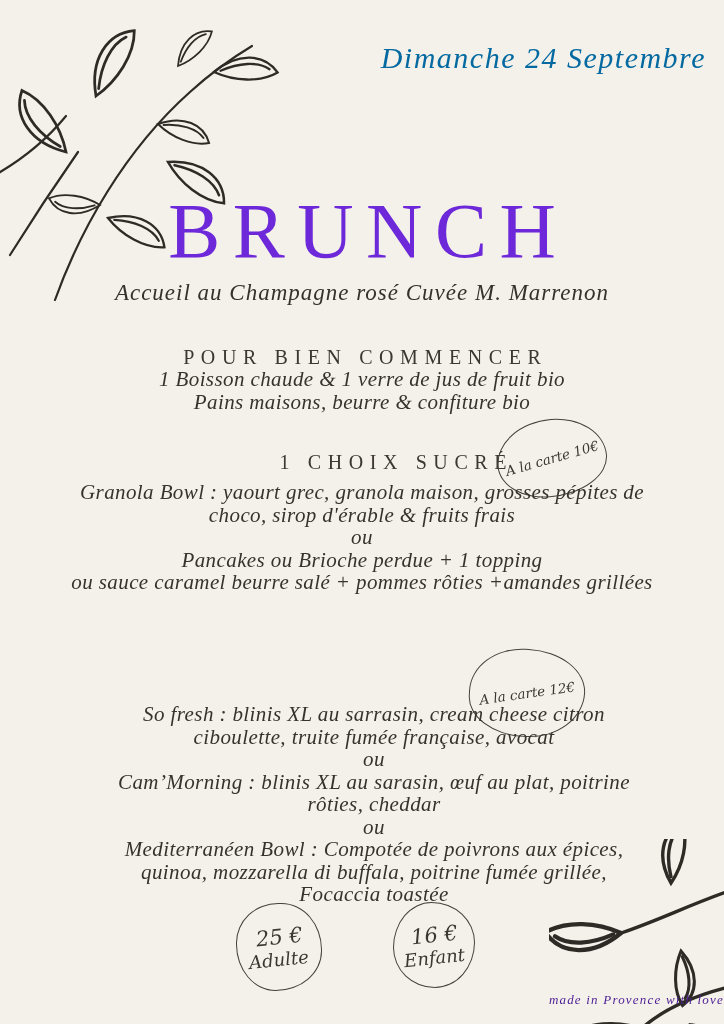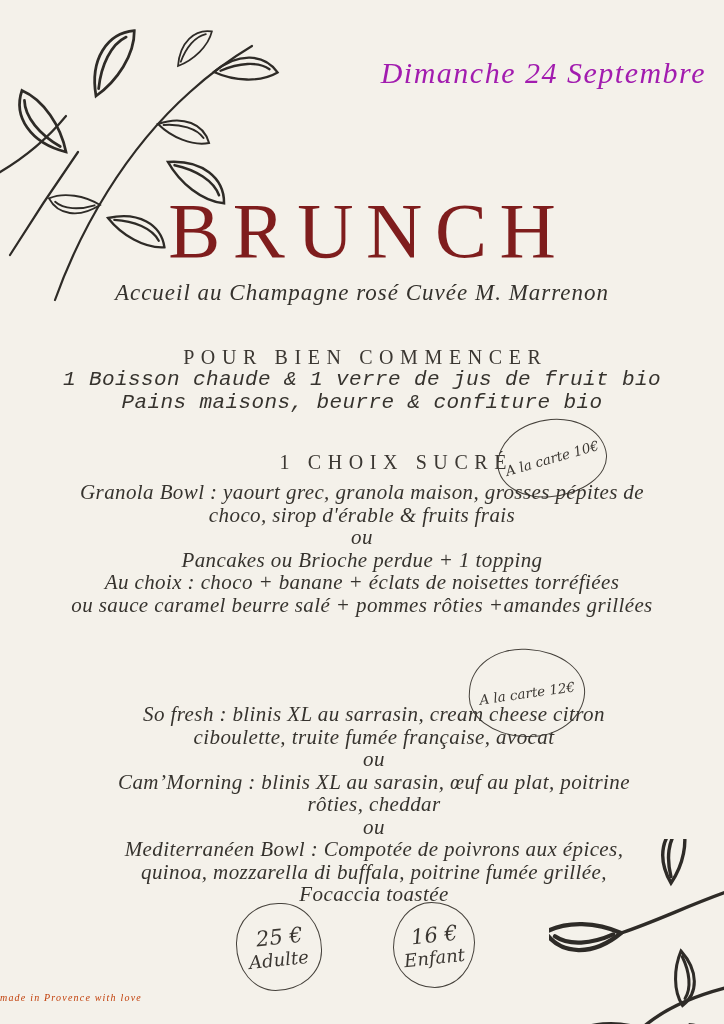--- a/index.html
+++ b/index.html
@@ -10,30 +10,30 @@
     background:#f4f1ea;
     overflow:hidden;
     font-family:"Liberation Serif","DejaVu Serif",serif;
     color:#38342f;
   }
   svg.branch{position:absolute;pointer-events:none;}
   .branch-tl{top:0;left:0;}
   .branch-br{bottom:0;right:0;}
 
   .date-line{
-    position:absolute;top:56px;right:18px;
+    position:absolute;top:41px;right:18px;
     font-style:italic;font-size:30px;letter-spacing:1.5px;
-    color:#a21caf;
+    color:#0369a1;
   }
   .menu-title{
     position:absolute;top:186px;left:0;width:100%;
     text-align:center;
     font-size:78px;font-weight:400;
     letter-spacing:0.16em;text-indent:0.16em;
-    color:#7f1d1d;
+    color:#6d28d9;
   }
   .menu-subtitle{
     position:absolute;top:280px;left:0;width:100%;
     text-align:center;
     font-style:italic;font-size:23px;letter-spacing:1px;
     color:#35322d;
   }
   .section-heading{
     position:absolute;left:0;width:100%;
     text-align:center;
@@ -42,21 +42,21 @@
     color:#3b3732;
   }
   .menu-lines{
     position:absolute;left:0;width:100%;
     text-align:center;
     font-style:italic;font-size:21px;line-height:22.5px;
     letter-spacing:0.4px;
     color:#36332e;
   }
   .h-commencer{top:346px;}
-  .l-commencer{top:368px;line-height:23px;font-family:Liberation Mono, monospace;}
+  .l-commencer{top:368px;line-height:23px;}
   .h-sucre{top:451px;padding-left:31px;}
   .l-sucre{top:481px;}
   .h-sale{top:681px;}
   .l-sale{top:703px;padding-left:12px;}
 
   .stamp{
     position:absolute;
     border:1.6px solid #45413b;
     display:flex;align-items:center;justify-content:center;
     background:transparent;
@@ -94,23 +94,23 @@
     left:236px;top:903px;width:84px;height:86px;
     border-radius:50% 48% 55% 47% / 46% 54% 46% 54%;
   }
   .price-enfant{
     left:393px;top:902px;width:80px;height:84px;
     border-radius:47% 53% 49% 51% / 53% 47% 53% 47%;
   }
 
   .footer-signature{
     position:absolute;top:992px;left:0;width:100%;
-    text-align:left;
-    font-style:italic;font-size:10px;letter-spacing:1.2px;
-    color:#c2410c;
+    text-align:right;
+    font-style:italic;font-size:13px;letter-spacing:1.2px;
+    color:#4c1d95;
   }
 </style>
 </head>
 <body>
 
 <div class="page">
 
   <svg class="branch branch-tl" width="280" height="330" viewBox="0 0 280 330" fill="none" stroke="#2e2b27" stroke-width="2.2" stroke-linecap="round">
     <defs>
       <g id="leaf">
@@ -154,21 +154,20 @@
 
   <div class="section-heading h-sucre">1 CHOIX SUCRÉ</div>
   <div class="stamp stamp-sucre">
     <span class="stamp-text">A la carte 10€</span>
   </div>
   <div class="menu-lines l-sucre">
     <div>Granola Bowl : yaourt grec, granola maison, grosses pépites de</div>
     <div>choco, sirop d'érable &amp; fruits frais</div>
     <div>ou</div>
     <div>Pancakes ou Brioche perdue + 1 topping</div>
-    <div>Au choix :  choco + banane + éclats de noisettes torréfiées</div>
     <div>ou sauce caramel beurre salé + pommes rôties +amandes grillées</div>
   </div>
 
   <div class="stamp stamp-sale">
     <span class="stamp-text">A la carte 12€</span>
   </div>
   <div class="menu-lines l-sale">
     <div>So fresh : blinis XL au sarrasin, cream cheese citron</div>
     <div>ciboulette, truite fumée française, avocat</div>
     <div>ou</div>

